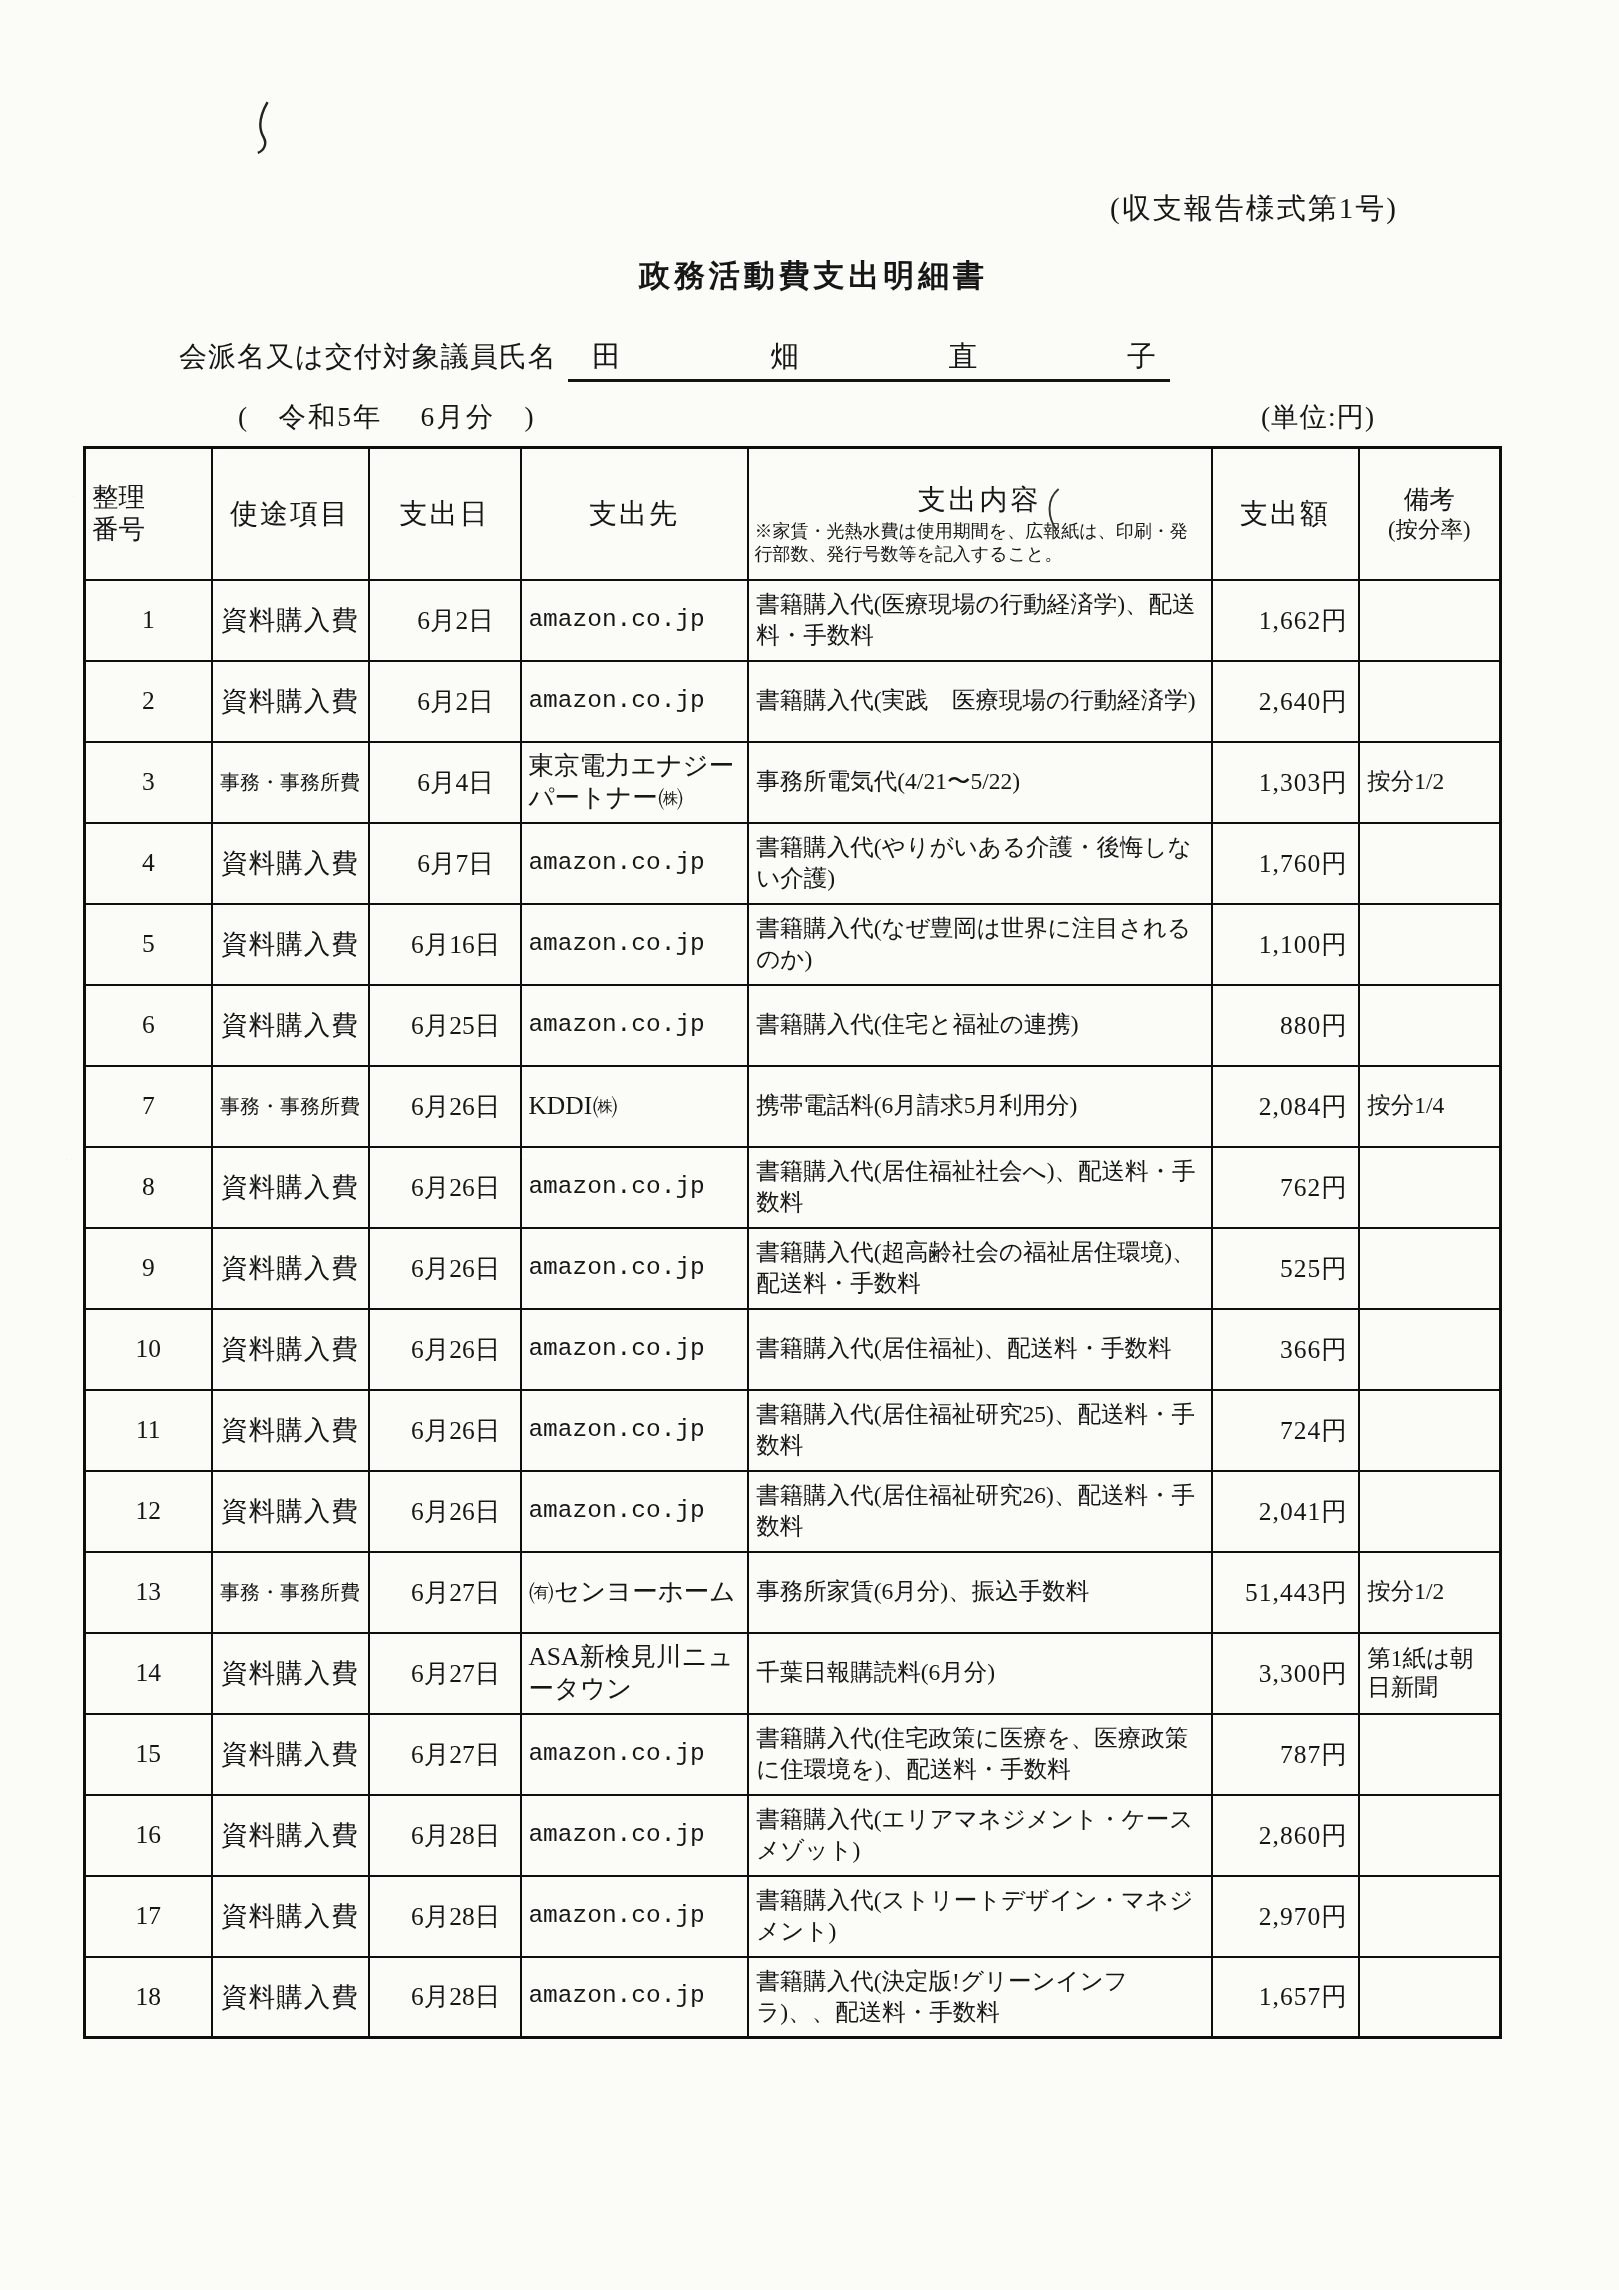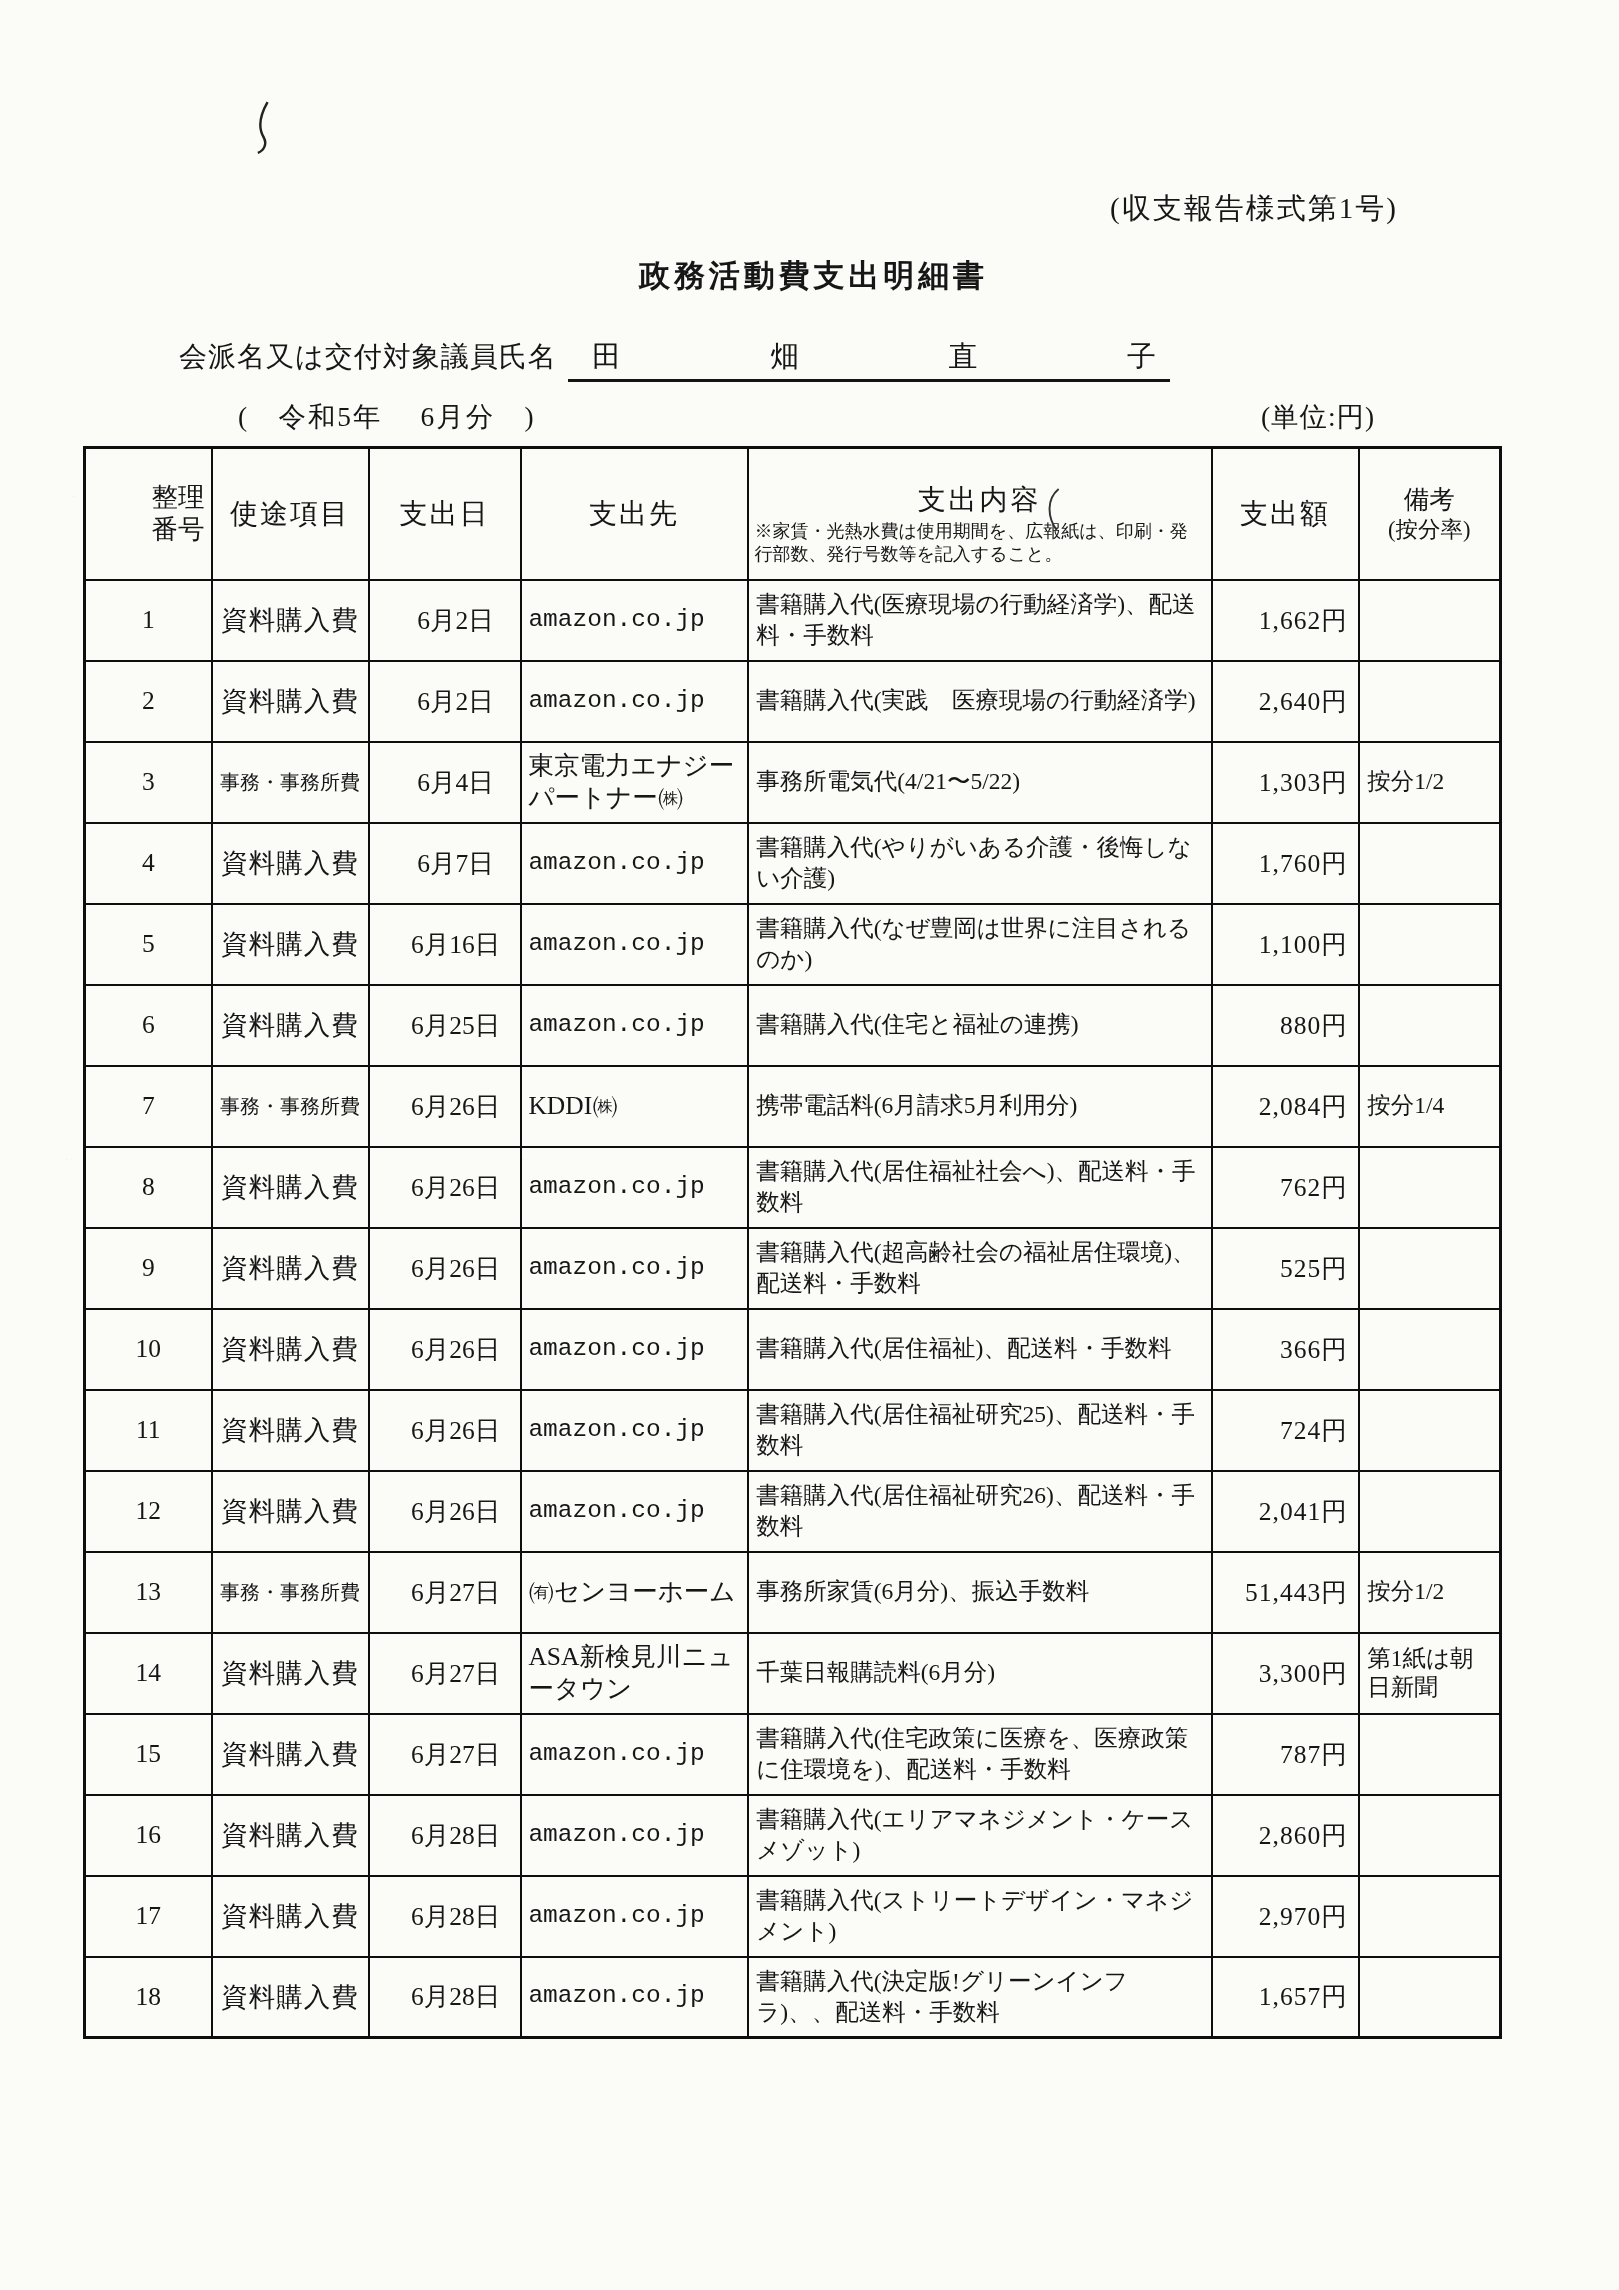--- a/index.html
+++ b/index.html
@@ -32,21 +32,21 @@
     border:3.9px solid #0e0e0e;
   }
   .expense-table th,.expense-table td{
     border:2.5px solid #0e0e0e;
     padding:2px 5.9px;
     overflow:hidden;
   }
   thead tr{height:132px;}
   tbody tr{height:81px;}
   th{font-weight:500;}
-  .th-no{font-size:26.5px;line-height:1.2;text-align:right;}
+  .th-no{font-size:26.5px;line-height:1.2;text-align:left;}
   .th-plain{font-size:28px;text-align:center;letter-spacing:2px;}
   .th-content{vertical-align:middle;padding:2px 7.8px;}
   .th-content .c-title{text-align:center;font-size:28px;letter-spacing:2.9px;margin-top:20px;}
   .th-content .c-note{text-align:left;font-size:18px;line-height:1.3;margin-top:1px;}
   .th-remarks{font-size:25.5px;line-height:1.25;text-align:center;}
   .th-remarks .r2{font-size:22.5px;}
 
   td.cell-no{text-align:center;font-size:25.5px;}
   td.cell-cat{text-align:center;font-size:26.5px;letter-spacing:1px;}
   td.cell-cat.cat-small{font-size:20px;letter-spacing:0;}

